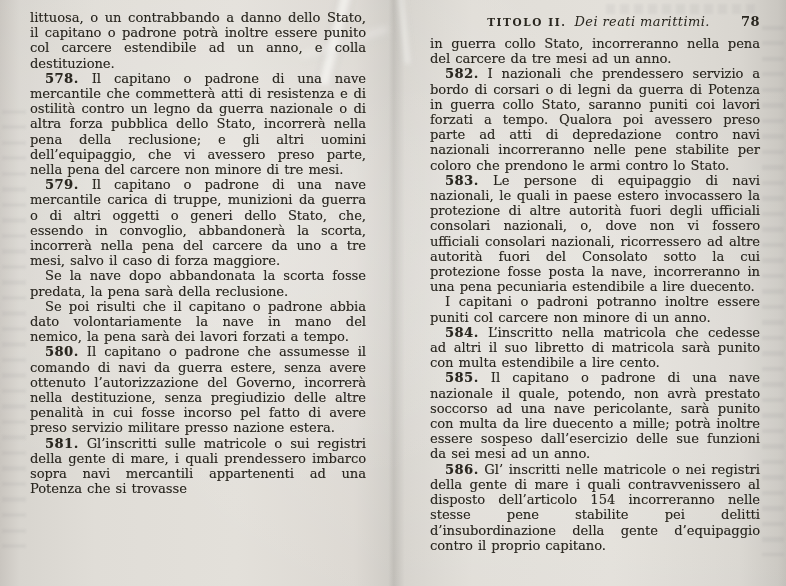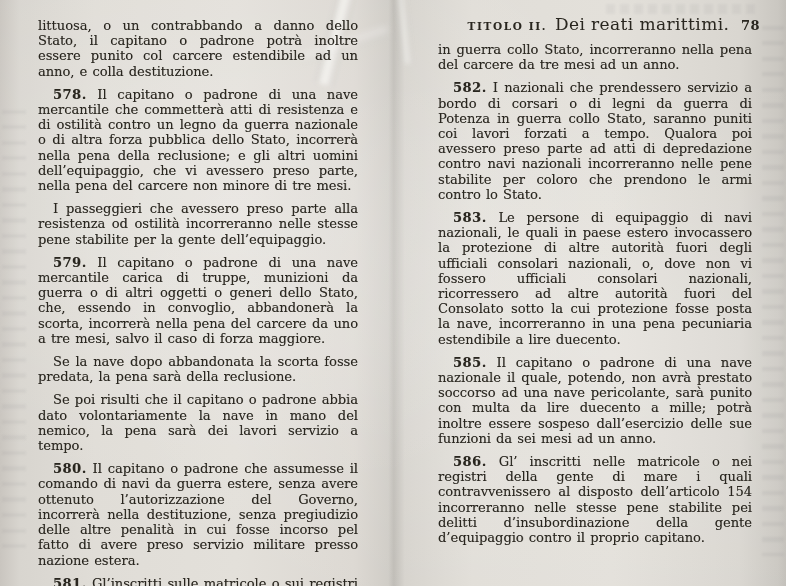--- a/index.html
+++ b/index.html
@@ -35,66 +35,67 @@
     background:repeating-linear-gradient(90deg, rgba(78,78,88,0.12) 0 9px, rgba(0,0,0,0) 9px 14px);}
 
   .page{position:absolute;top:10px;height:572px;box-sizing:border-box;}
   .page-left{left:0;width:393px;padding:0 27px 0 30px;}
   .page-right{left:393px;width:393px;padding:0 26px 0 37px;}
 
   .header{display:flex;align-items:baseline;margin:4px 0 7px 0;white-space:nowrap;}
   .pagenum{font-size:13px;font-weight:bold;letter-spacing:.5px;}
   .runhead{flex:1;text-align:center;font-size:10.5px;font-weight:bold;letter-spacing:1.4px;}
   .runhead-sc{font-size:10.5px;font-weight:bold;letter-spacing:1.6px;text-align:center;}
-  .runhead-it{font-size:17px;letter-spacing:.4px;}
+  .runhead-it{font-style:italic;font-size:13px;letter-spacing:.4px;}
   .hspace{display:inline-block;width:8px;}
   .hpad{width:26px;}
 
   .body{
     font-size:13px;line-height:15.2px;text-align:justify;
     text-shadow:0.3px 0.3px 0 rgba(41,38,31,0.35);
     word-spacing:1px;
   }
-  .para{margin:8px;text-indent:15px;}
+  .para{margin:0;text-indent:15px;}
   .para.noindent{text-indent:0;}
   .artnum{font-weight:bold;letter-spacing:.5px;}
 </style>
 </head>
 <body>
 
 <div class="book">
   <div class="crease crease-a"></div>
   <div class="crease crease-b"></div>
   <div class="crease crease-c"></div>
   <div class="ghost ghost-left"></div>
   <div class="ghost ghost-right"></div>
   <div class="ghost ghost-top-right"></div>
 
   <div class="page page-left">
     <div class="body" id="left-body">
         <p class="para noindent">littuosa, o un contrabbando a danno dello Stato, il capitano o padrone potrà inoltre essere punito col carcere estendibile ad un anno, e colla destituzione.</p>
         <p class="para"><span class="artnum">578.</span> Il capitano o padrone di una nave mercantile che commetterà atti di resistenza e di ostilità contro un legno da guerra nazionale o di altra forza pubblica dello Stato, incorrerà nella pena della reclusione; e gli altri uomini dell’equipaggio, che vi avessero preso parte, nella pena del carcere non minore di tre mesi.</p>
-        <p class="para">I passeggieri che avessero preso parte alla resistenza od ostilità incorreranno nelle stesse pene stabilite per la gente dell’equipaggio.</p>
         <p class="para"><span class="artnum">579.</span> Il capitano o padrone di una nave mercantile carica di truppe, munizioni da guerra o di altri oggetti o generi dello Stato, che, essendo in convoglio, abbandonerà la scorta, incorrerà nella pena del carcere da uno a tre mesi, salvo il caso di forza maggiore.</p>
         <p class="para">Se la nave dopo abbandonata la scorta fosse predata, la pena sarà della reclusione.</p>
-        <p class="para">Se poi risulti che il capitano o padrone abbia dato volontariamente la nave in mano del nemico, la pena sarà dei lavori servizio a tempo.</p>
+        <p class="para">Se poi risulti che il capitano o padrone abbia dato volontariamente la nave in mano del nemico, la pena sarà dei lavori forzati a tempo.</p>
         <p class="para"><span class="artnum">580.</span> Il capitano o padrone che assumesse il comando di navi da guerra estere, senza avere ottenuto l’autorizzazione del Governo, incorrerà nella destituzione, senza pregiudizio delle altre penalità in cui fosse incorso pel fatto di avere preso servizio militare presso nazione estera.</p>
         <p class="para"><span class="artnum">581.</span> Gl’inscritti sulle matricole o sui registri della gente di mare, i quali prendessero imbarco sopra navi mercantili appartenenti ad una Potenza che si trovasse</p>
       </div>
   </div>
 
   <div class="page page-right">
     <div class="header">
       <span class="hpad"></span>
       <span class="runhead" style="font-weight:normal;letter-spacing:0;">
         <span class="runhead-sc">TITOLO II.</span><span class="hspace"></span><span class="runhead-it">Dei reati marittimi.</span>
       </span>
       <span class="pagenum">78</span>
     </div>
     <div class="body" id="right-body">
         <p class="para noindent">in guerra collo Stato, incorreranno nella pena del carcere da tre mesi ad un anno.</p>
         <p class="para"><span class="artnum">582.</span> I nazionali che prendessero servizio a bordo di corsari o di legni da guerra di Potenza in guerra collo Stato, saranno puniti coi lavori forzati a tempo. Qualora poi avessero preso parte ad atti di depredazione contro navi nazionali incorreranno nelle pene stabilite per coloro che prendono le armi contro lo Stato.</p>
         <p class="para"><span class="artnum">583.</span> Le persone di equipaggio di navi nazionali, le quali in paese estero invocassero la protezione di altre autorità fuori degli ufficiali consolari nazionali, o, dove non vi fossero ufficiali consolari nazionali, ricorressero ad altre autorità fuori del Consolato sotto la cui protezione fosse posta la nave, incorreranno in una pena pecuniaria estendibile a lire duecento.</p>
+        <p class="para">I capitani o padroni potranno inoltre essere puniti col carcere non minore di un anno.</p>
+        <p class="para"><span class="artnum">584.</span> L’inscritto nella matricola che cedesse ad altri il suo libretto di matricola sarà punito con multa estendibile a lire cento.</p>
         <p class="para"><span class="artnum">585.</span> Il capitano o padrone di una nave nazionale il quale, potendo, non avrà prestato soccorso ad una nave pericolante, sarà punito con multa da lire duecento a mille; potrà inoltre essere sospeso dall’esercizio delle sue funzioni da sei mesi ad un anno.</p>
         <p class="para"><span class="artnum">586.</span> Gl’ inscritti nelle matricole o nei registri della gente di mare i quali contravvenissero al disposto dell’articolo 154 incorreranno nelle stesse pene stabilite pei delitti d’insubordinazione della gente d’equipaggio contro il proprio capitano.</p>
       </div>
   </div>
 </div>
 
 </body></html>

